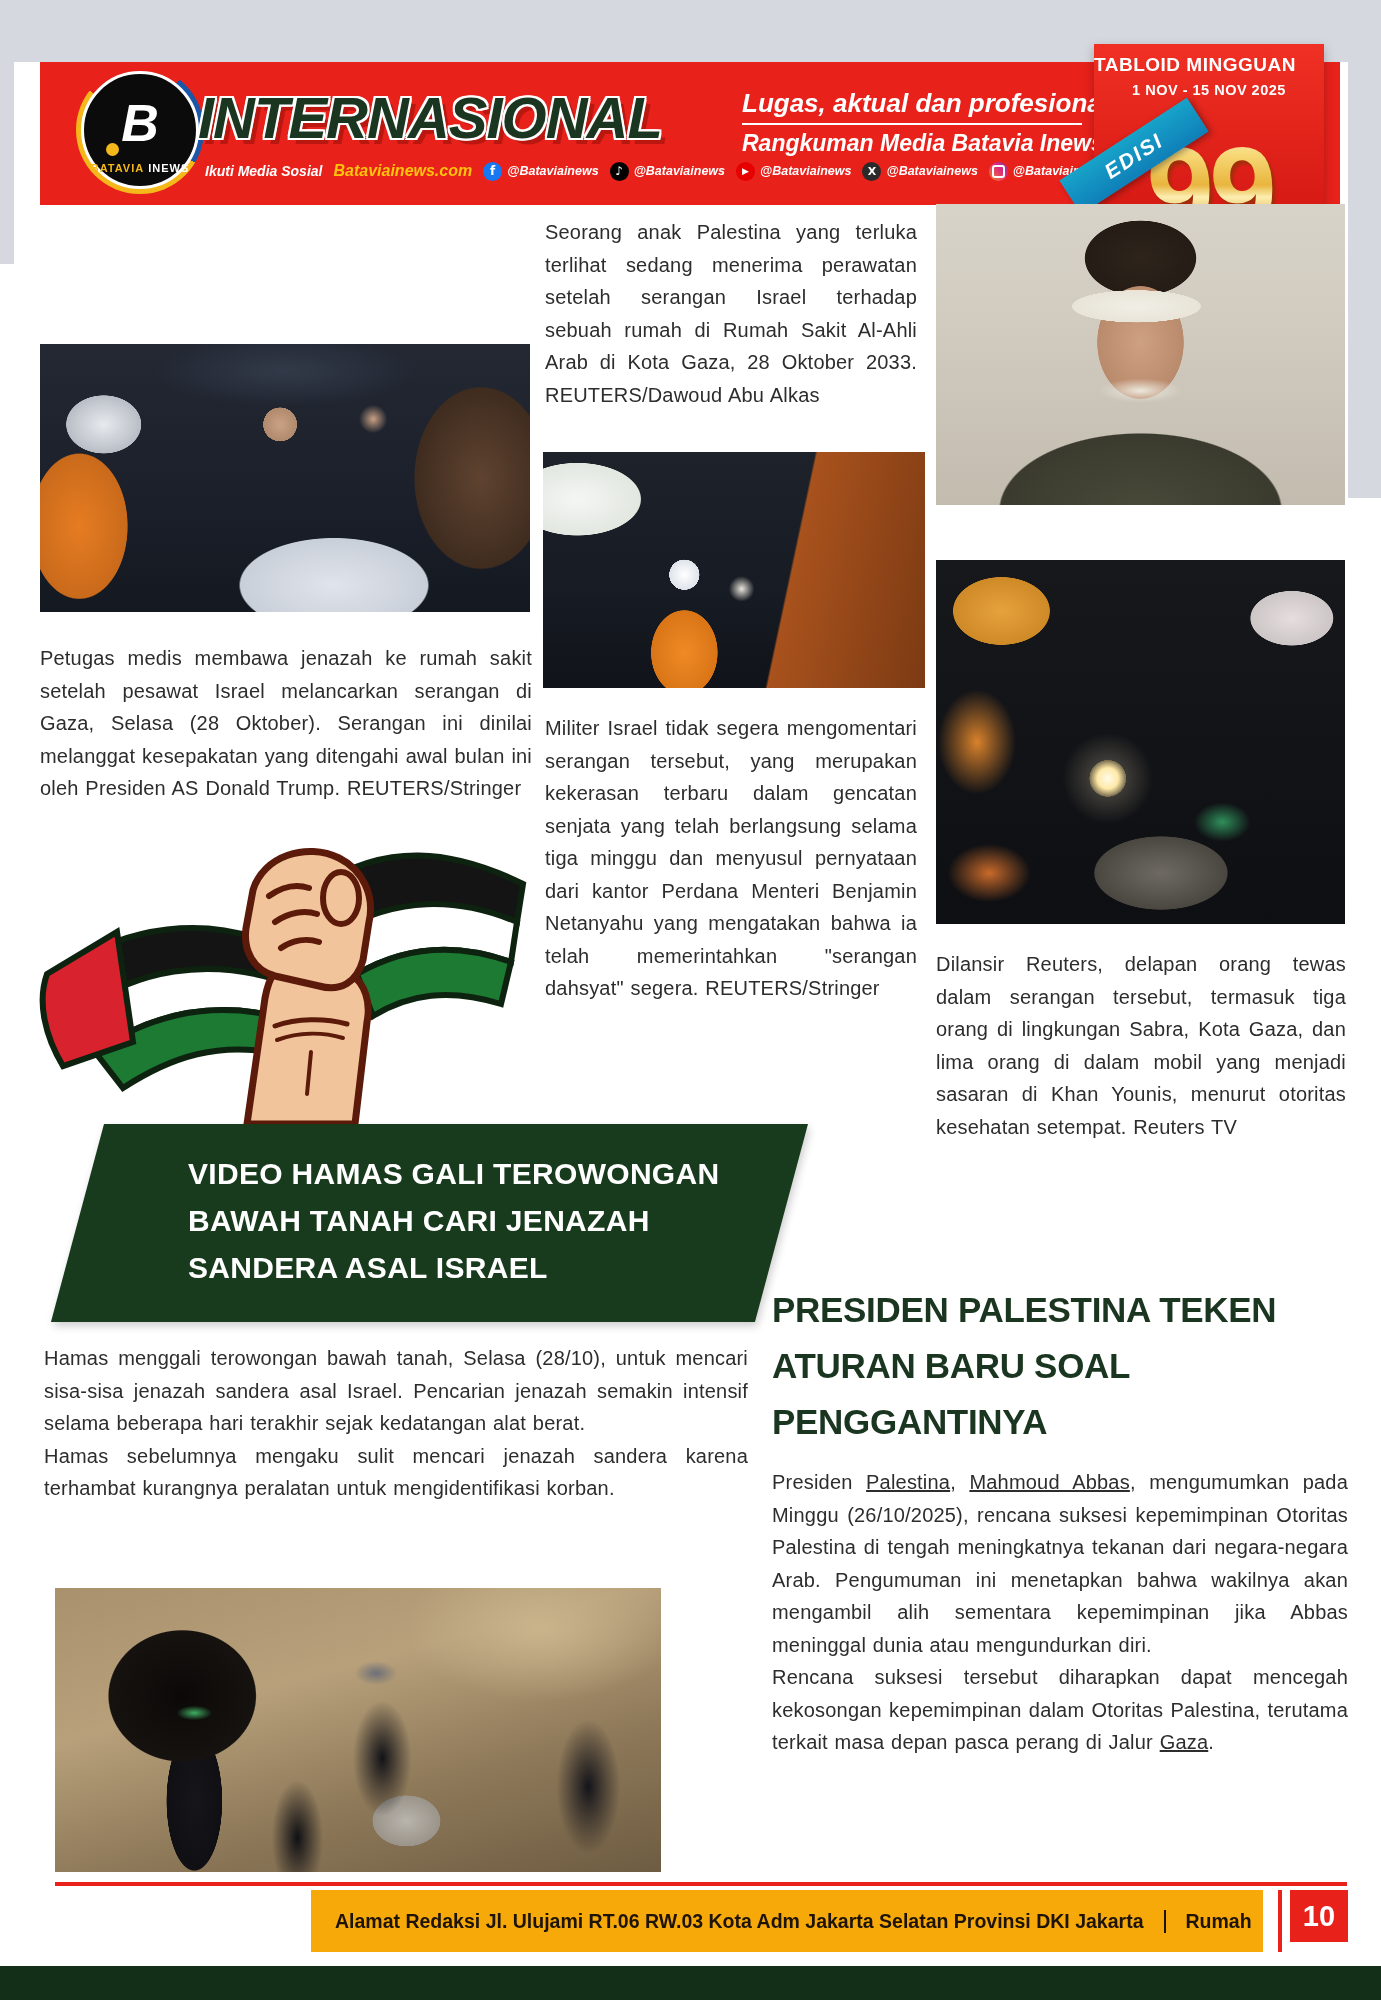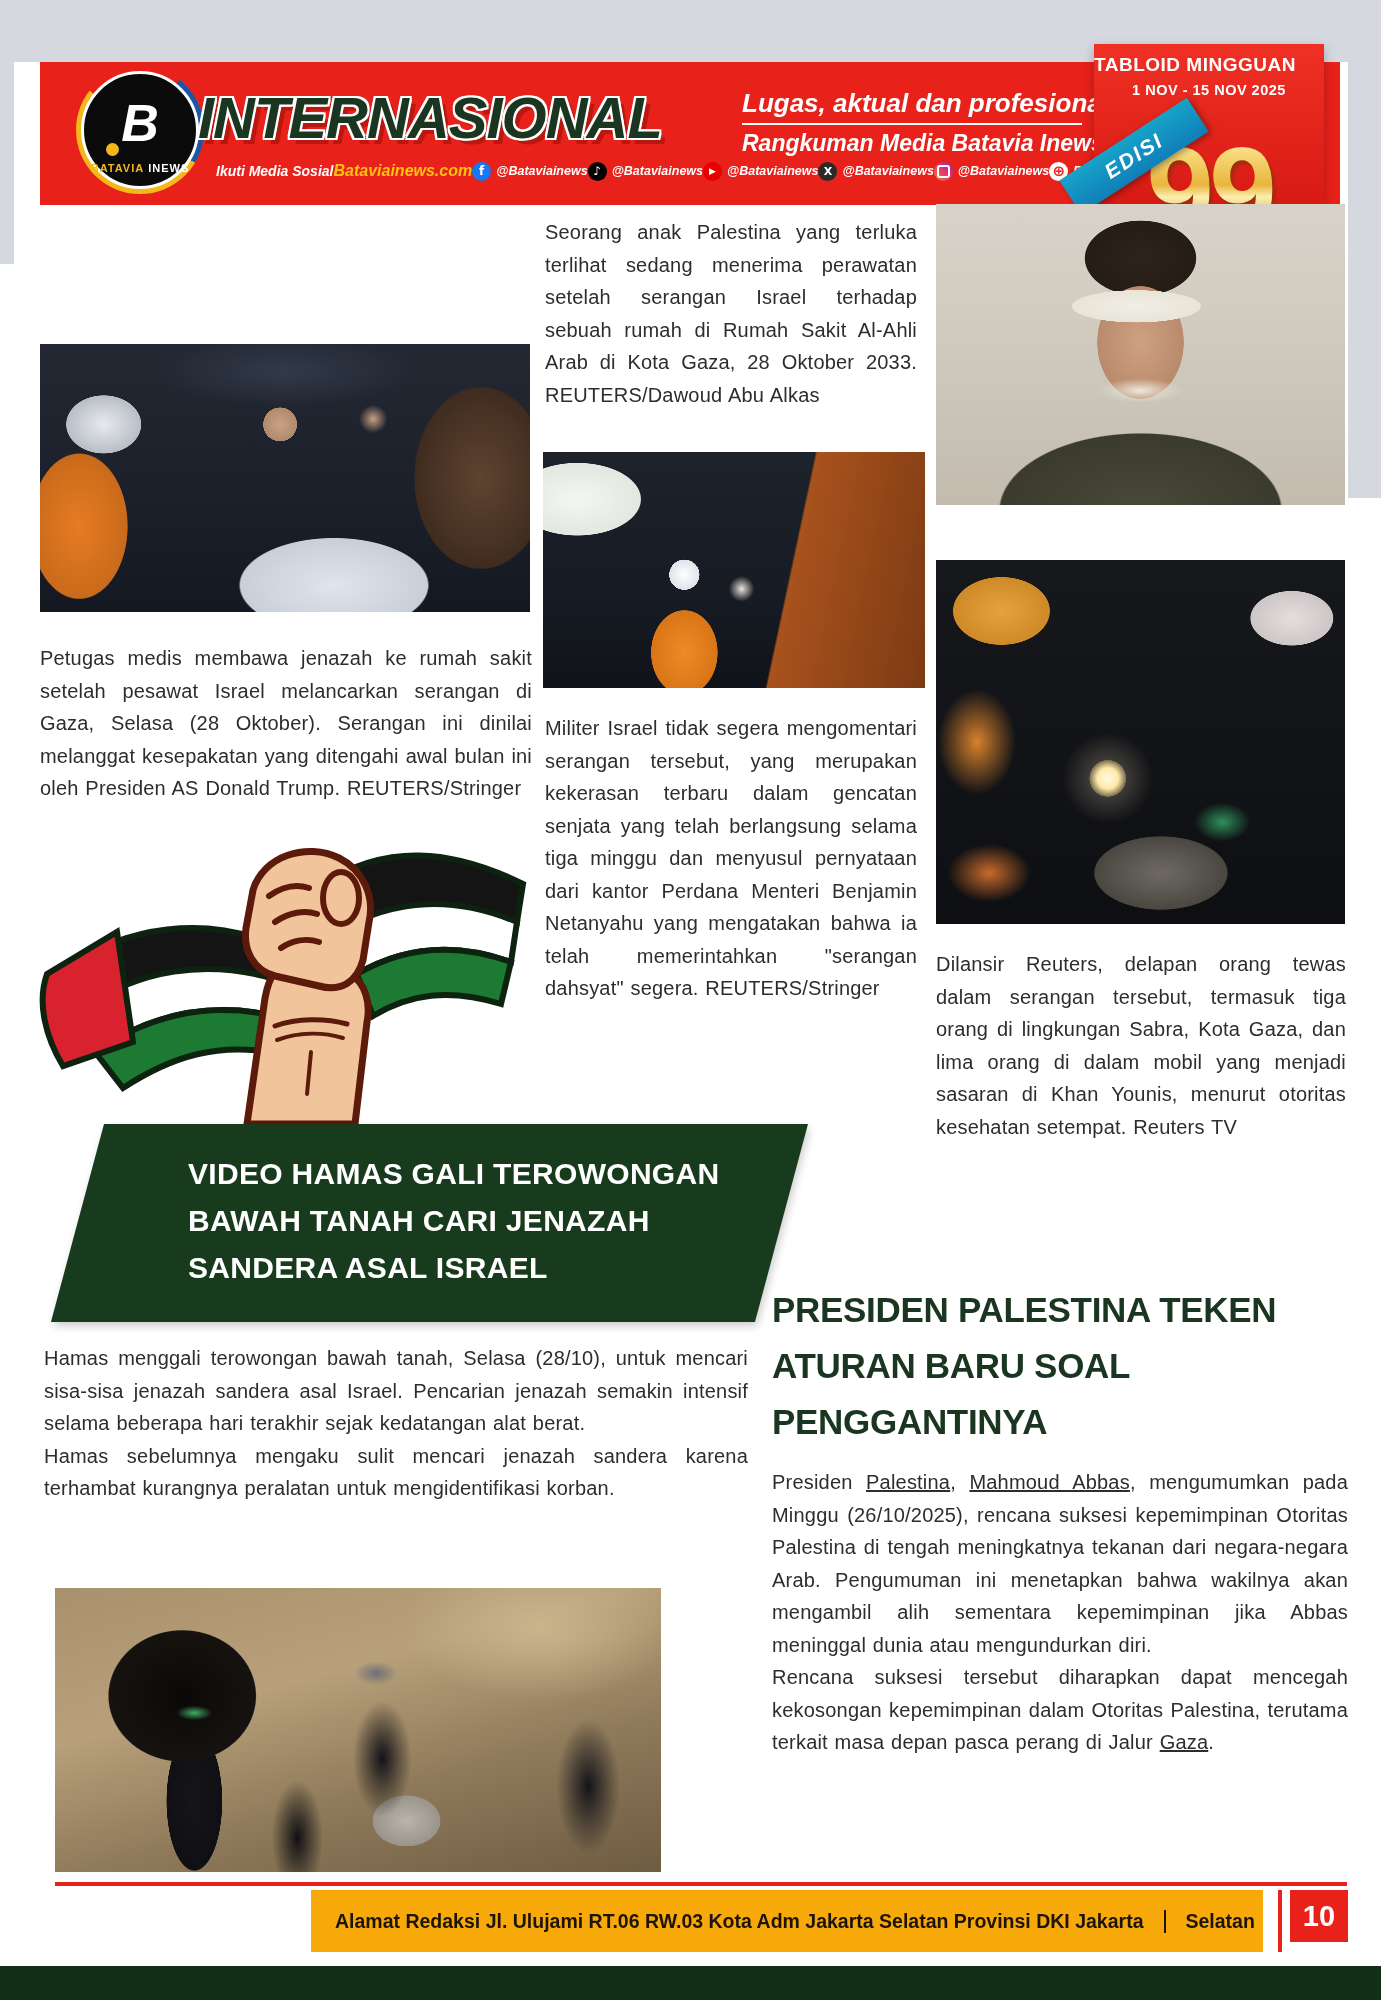--- a/index.html
+++ b/index.html
@@ -21,21 +21,21 @@
   .logo-dot{position:absolute;left:22px;bottom:30px;width:13px;height:13px;border-radius:50%;background:#f4b81a;}
   .logo-cap{position:absolute;bottom:12px;width:100%;text-align:center;font-size:11px;letter-spacing:1px;color:#fff;font-weight:bold;}
   .logo-cap .byellow{color:#f4b81a;text-align:right;}
   .masthead{left:198px;top:84px;width:540px;font-size:58px;font-weight:bold;font-style:italic;
         letter-spacing:-1px;color:var(--dark-green,#1b3620);white-space:nowrap;
         text-shadow:-2px 0 #fff,2px 0 #fff,0 -2px #fff,0 2px #fff,-2px -2px #fff,2px 2px #fff,-2px 2px #fff,2px -2px #fff,6px 6px 0 rgba(130,10,5,.45);}
   .taglines{left:742px;top:88px;width:348px;color:#fff;font-style:italic;font-weight:bold;}
   .tagline1{font-size:26px;line-height:30px;white-space:nowrap;}
   .tagline-sep{height:2px;background:#fff;margin:5px 0 5px 0;width:340px;}
   .tagline2{font-size:23px;line-height:26px;white-space:nowrap;}
-  .social-row{left:216px;top:157px;height:28px;display:flex;align-items:center;color:#fff;
+  .social-row{left:205px;top:157px;height:28px;display:flex;align-items:center;gap:11px;color:#fff;
         font-style:italic;font-weight:bold;font-size:14px;white-space:nowrap;}
   .social-site{color:#ffc40c;font-size:16px;}
   .sitem{display:flex;align-items:center;gap:5px;font-size:12.5px;}
   .sicon{width:19px;height:19px;border-radius:50%;display:inline-flex;align-items:center;justify-content:center;
         font-style:normal;font-weight:bold;color:#fff;font-size:12px;font-family:"DejaVu Sans",sans-serif;flex:0 0 auto;}
   .fb{background:#1877f2;} .tt{background:#000;} .yt{background:#e60000;font-size:9px;}
   .xx{background:#2a2a2a;font-size:11px;} 
   .ig{background:linear-gradient(45deg,#f58529,#dd2a7b 60%,#8134af);}
   .ig::before{content:"";width:9px;height:9px;border:2px solid #fff;border-radius:3px;}
   .gl{background:#fff;color:var(--header-red,#e8211b);font-size:15px;}
@@ -263,19 +263,19 @@
 ATURAN BARU SOAL
 PENGGANTINYA</div>
   <div class="abs bodytext story3-body">
     <span><span>Presiden </span><span class="u">Palestina</span><span>, </span><span class="u">Mahmoud Abbas</span><span>, mengumumkan pada Minggu (26/10/2025), rencana suksesi kepemimpinan Otoritas Palestina di tengah meningkatnya tekanan dari negara-negara Arab. Pengumuman ini menetapkan bahwa wakilnya akan mengambil alih sementara kepemimpinan jika Abbas meninggal dunia atau mengundurkan diri.</span></span><br>
     <span><span>Rencana suksesi tersebut diharapkan dapat mencegah kekosongan kepemimpinan dalam Otoritas Palestina, terutama terkait masa depan pasca perang di Jalur </span><span class="u">Gaza</span><span>.</span></span>
   </div>
 
   <div class="abs foot-rule"></div>
   <div class="abs foot-addr">
     <span>Alamat Redaksi Jl. Ulujami RT.06 RW.03 Kota Adm Jakarta Selatan Provinsi DKI Jakarta</span>
-    <span class="foot-vol">Selatan</span>
+    <span class="foot-vol">Rumah</span>
   </div>
   <div class="abs foot-line"></div>
   <div class="abs foot-page">10</div>
   <div class="abs bottom-bar"></div>
 
 </div>
 
 </body></html>

